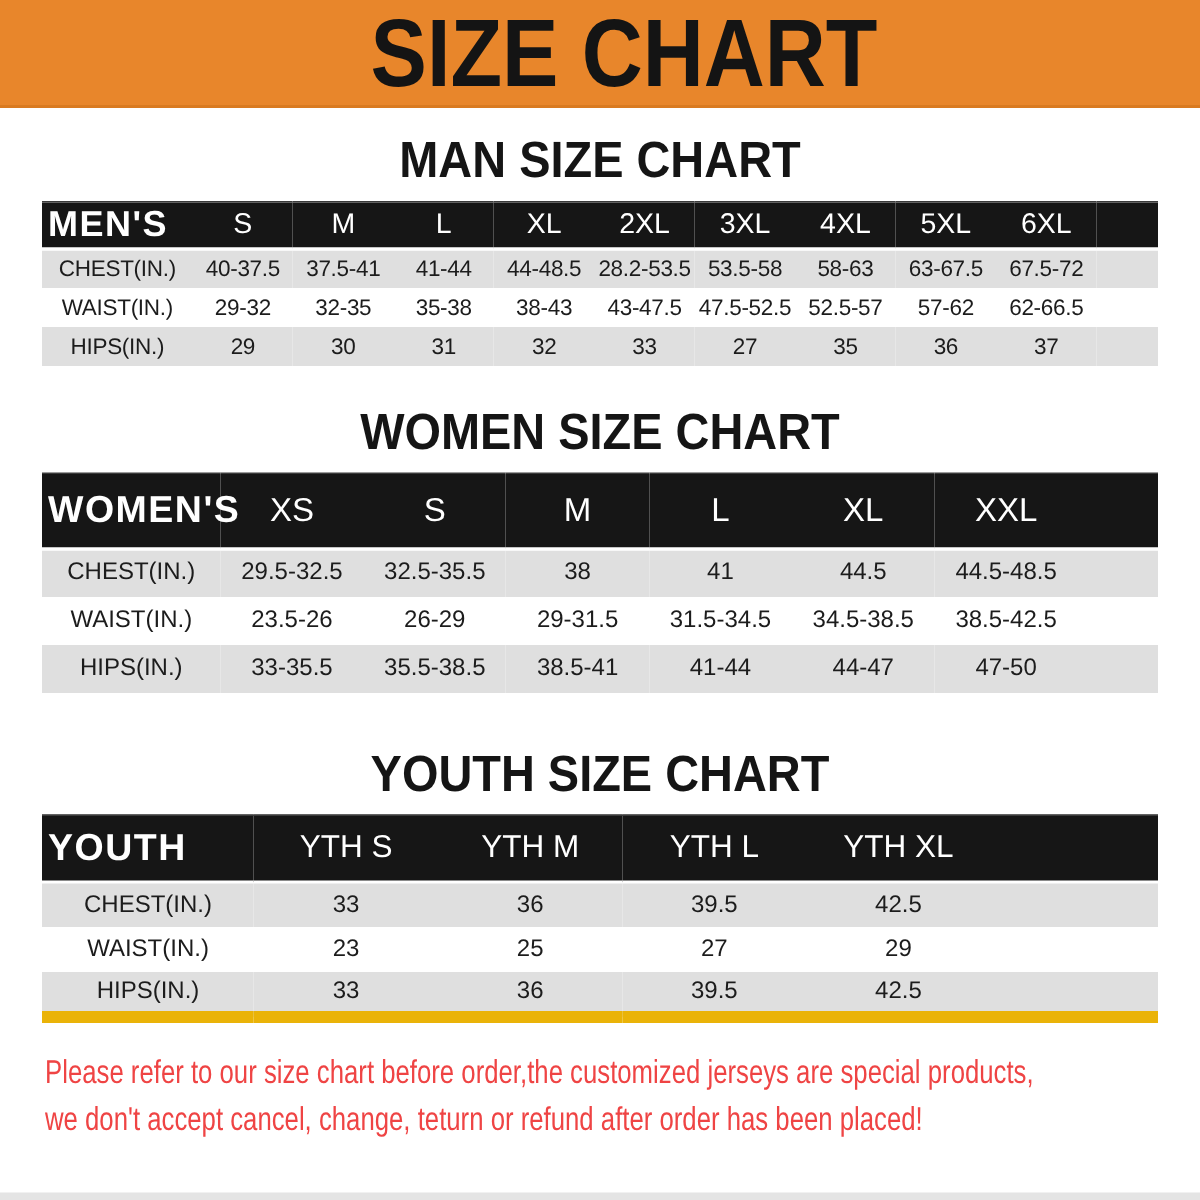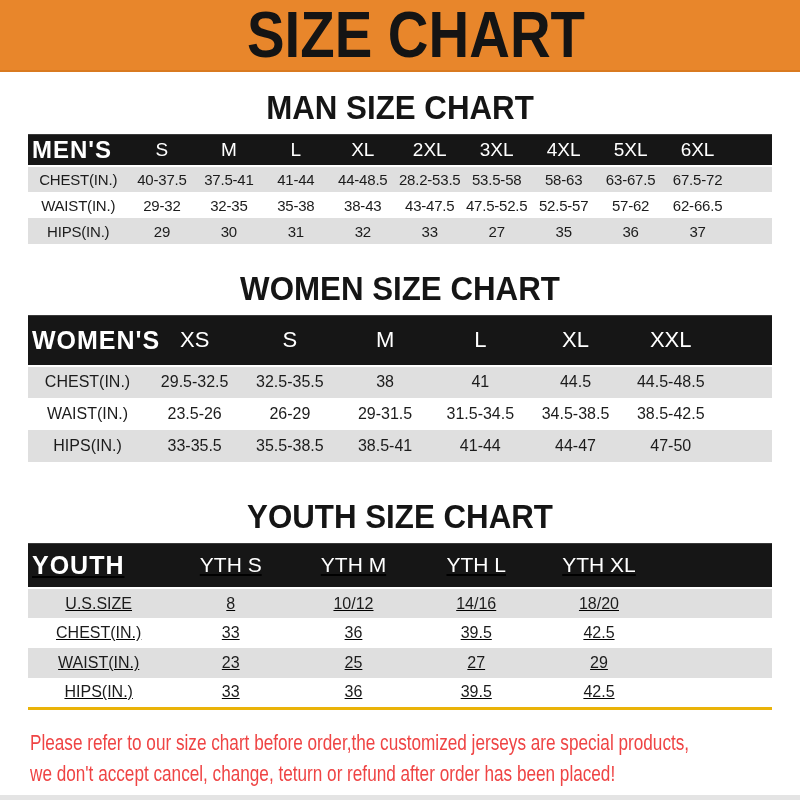--- a/index.html
+++ b/index.html
@@ -60,21 +60,21 @@
   .men   { margin-top: 10px; }
   .men   thead th { height: 30px; font-size: 19px; }
   .men   th.tbl-title { font-size: 24px; }
   .men   tbody td { height: 26px; font-size: 15px; letter-spacing: -0.2px; }
 
   .women { margin-top: 9px; }
   .women thead th { height: 50px; font-size: 22px; }
   .women th.tbl-title { font-size: 25px; }
   .women tbody td { height: 32px; font-size: 16px; }
 
-  .youth { margin-top: 8px; border-bottom: 3px solid #eab308; text-decoration: underline; }
+  .youth { margin-top: 8px; border-bottom: 8px solid #eab308; }
   .youth thead th { height: 45px; font-size: 21px; }
   .youth th.tbl-title { font-size: 25px; }
   .youth tbody td { height: 30px; font-size: 16px; }
 
   
   .footer { margin: 17px 0 0 30px; color: #ef4444; }
   .footer-line {
     font-size: 22px; line-height: 31px; white-space: nowrap;
     transform: scaleX(0.78); transform-origin: left center;
   }
@@ -242,28 +242,20 @@
           <th class="tbl-title">YOUTH</th>
           <th>YTH S</th>
           <th>YTH M</th>
           <th>YTH L</th>
           <th>YTH XL</th>
           <th></th>
         </tr>
       </thead>
       <tbody>
         <tr>
-          <td class="row-label">U.S.SIZE</td>
-          <td>8</td>
-          <td>10/12</td>
-          <td>14/16</td>
-          <td>18/20</td>
-          <td></td>
-        </tr>
-        <tr>
           <td class="row-label">CHEST(IN.)</td>
           <td>33</td>
           <td>36</td>
           <td>39.5</td>
           <td>42.5</td>
           <td></td>
         </tr>
         <tr>
           <td class="row-label">WAIST(IN.)</td>
           <td>23</td>

